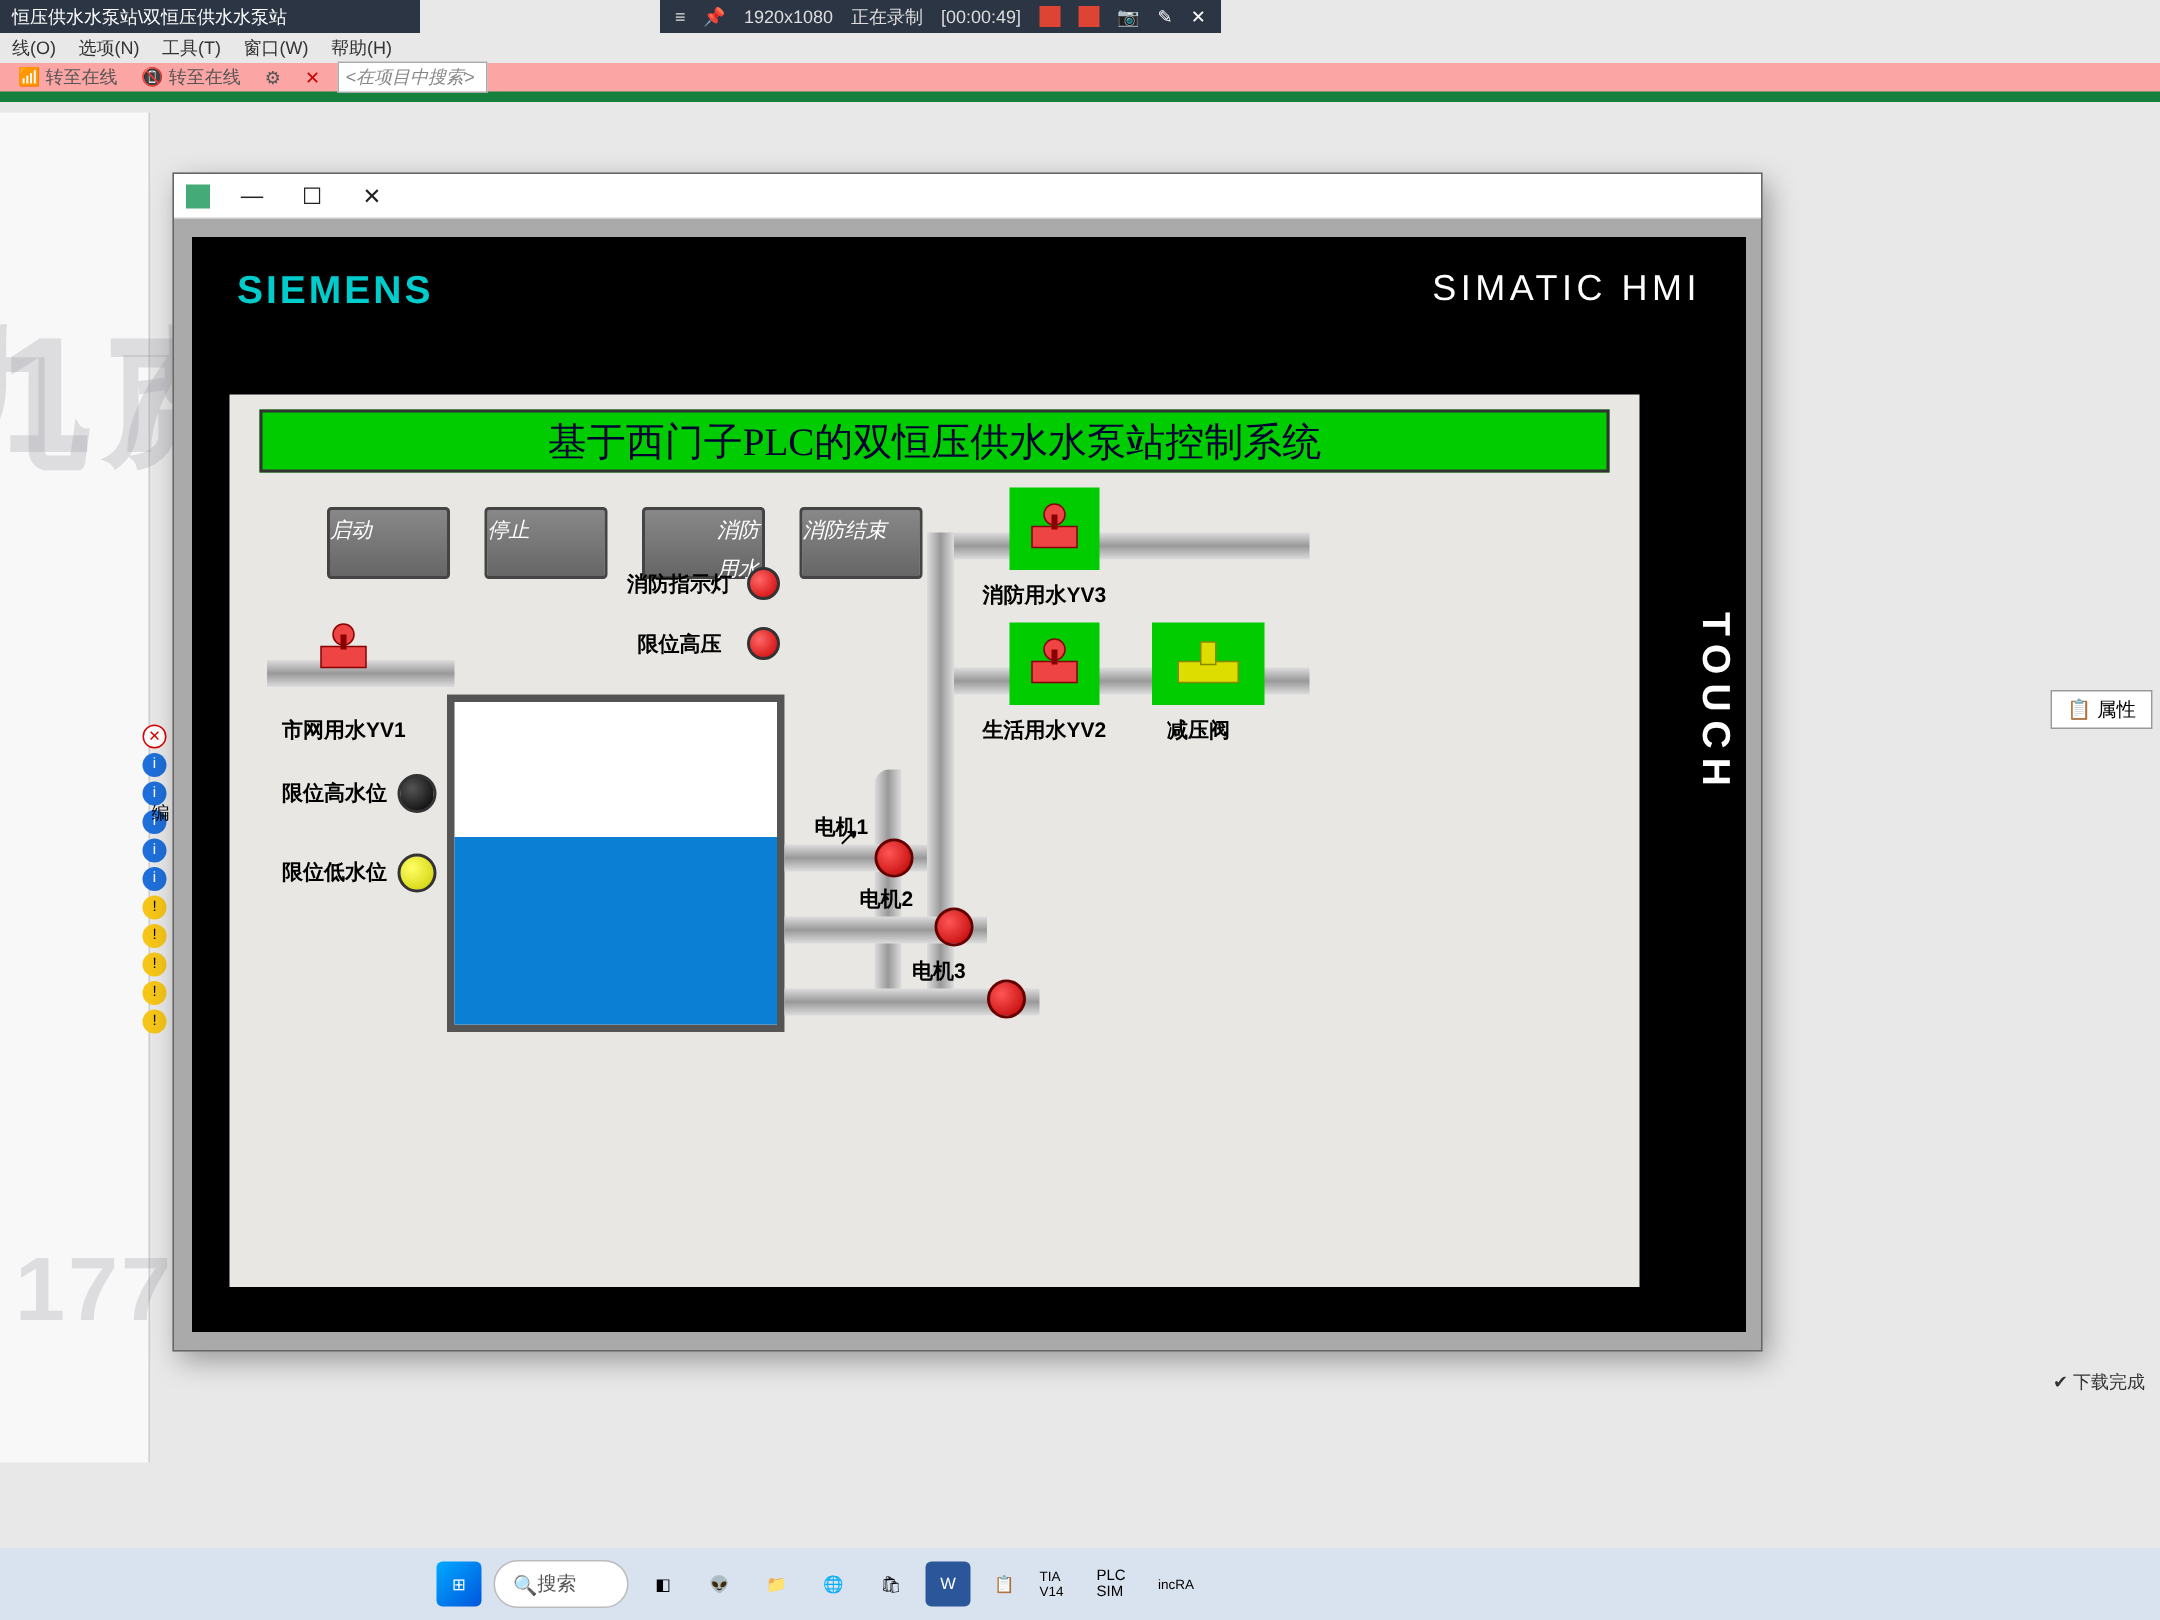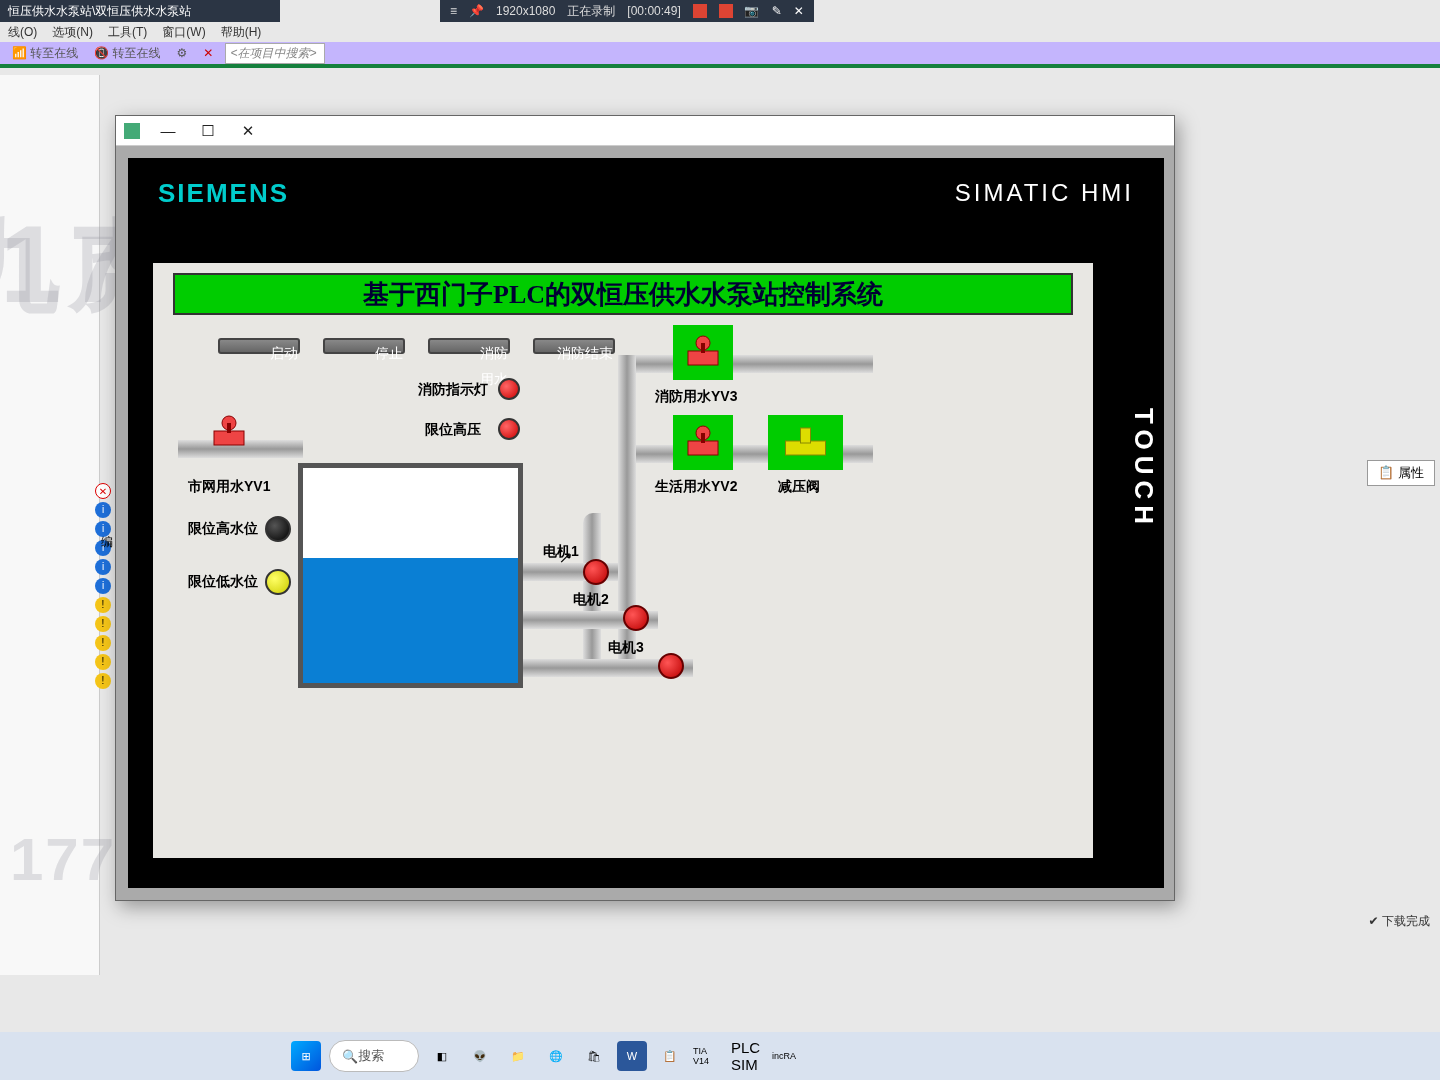--- a/index.html
+++ b/index.html
@@ -1,21 +1,21 @@
 <!DOCTYPE html>
 <html><head>
 <meta charset="utf-8">
 <style>
 * { margin: 0; padding: 0; box-sizing: border-box; font-family: "Microsoft YaHei", Arial, sans-serif; }
 body { background: #f0f0f0; width: 1440px; height: 1080px; overflow: hidden; position: relative; }
 
 .tia-bg { position: absolute; top: 0; left: 0; width: 1440px; height: 1080px; background: #e8e8e8; }
 .tia-title { position: absolute; top: 0; left: 0; height: 22px; background: #2b3544; color: #fff; font-size: 12px; padding: 3px 8px; width: 280px; }
 .tia-menu { position: absolute; top: 22px; left: 0; height: 20px; display: flex; gap: 15px; padding: 2px 8px; font-size: 12px; color: #333; }
-.tia-toolbar { position: absolute; top: 42px; left: 0; height: 26px; display: flex; align-items: center; gap: 8px; padding: 0 8px; font-size: 12px; color: #555; background: #c4b5fd; width: 100%; border-bottom: 4px solid #15803d; }
+.tia-toolbar { position: absolute; top: 42px; left: 0; height: 26px; display: flex; align-items: center; gap: 8px; padding: 0 8px; font-size: 12px; color: #555; background: #fca5a5; width: 100%; border-bottom: 7px solid #15803d; }
 .tia-toolbar .tb-item { padding: 2px 4px; }
 .tia-toolbar .search { border: 1px solid #aaa; padding: 1px 4px; background: #fff; width: 100px; font-style: italic; color: #888; }
 .tia-left { position: absolute; top: 75px; left: 0; width: 100px; height: 900px; background: #f8f8f8; border-right: 1px solid #ccc; }
 .tia-left-icons { position: absolute; top: 480px; left: 95px; width: 20px; }
 .tia-left-icons .ico { width: 16px; height: 16px; border-radius: 50%; margin: 3px 0; font-size: 10px; text-align: center; line-height: 16px; }
 .ico-i { background: #1e6fd9; color: #fff; }
 .ico-w { background: #f5c518; color: #000; }
 .ico-x { background: #fff; border: 1px solid #d00; color: #d00; }
 .edit-label { position: absolute; top: 525px; left: 98px; font-size: 12px; writing-mode: vertical-rl; }
 
@@ -40,23 +40,23 @@
 .rt-titlebar .wbtn { width: 40px; text-align: center; font-size: 15px; color: #222; cursor: pointer; }
 
 .hmi-outer { margin: 12px; width: 1036px; height: 730px; background: #000; position: relative; }
 .hmi-header { position: absolute; top: 15px; left: 30px; right: 30px; height: 40px; display: flex; justify-content: space-between; align-items: center; }
 .siemens-logo { color: #0cc; font-size: 26px; font-weight: bold; letter-spacing: 2px; text-align: right; }
 .simatic-hmi { color: #fff; font-size: 24px; letter-spacing: 3px; }
 .touch-text { position: absolute; right: 5px; top: 250px; color: #fff; font-size: 26px; writing-mode: vertical-rl; letter-spacing: 6px; font-weight: bold; }
 
 .hmi-screen { position: absolute; top: 105px; left: 25px; width: 940px; height: 595px; background: #e8e7e3; }
 .hmi-title-bar { position: absolute; top: 10px; left: 20px; right: 20px; height: 42px; background: #0c0; border: 2px solid #333; display: flex; align-items: center; justify-content: center; }
-.hmi-title-bar span { font-size: 26px; color: #003; font-weight: 700; font-family: "SimSun", serif; }
-
-.hmi-btn { position: absolute; width: 82px; height: 16px; background: linear-gradient(#888,#666); border: 2px solid #444; color: #fff; font-size: 14px; text-align: right; line-height: 26px; border-radius: 3px; cursor: pointer; }
+.hmi-title-bar span { font-size: 26px; color: #003; font-weight: 400; font-family: "SimSun", serif; }
+
+.hmi-btn { position: absolute; width: 82px; height: 48px; background: linear-gradient(#888,#666); border: 2px solid #444; color: #fff; font-size: 14px; text-align: left; line-height: 26px; border-radius: 3px; cursor: pointer; font-style: italic; }
 .btn1 { top: 75px; left: 65px; }
 .btn2 { top: 75px; left: 170px; }
 .btn3 { top: 75px; left: 275px; padding-left: 48px; }
 .btn4 { top: 75px; left: 380px; }
 
 .ind-label { position: absolute; font-size: 14px; color: #000; font-weight: 600; }
 .ind-lamp { position: absolute; width: 22px; height: 22px; border-radius: 50%; border: 2px solid #333; }
 .lamp-red { background: radial-gradient(circle at 35% 35%, #f66, #c00); }
 .lamp-black { background: radial-gradient(circle at 35% 35%, #555, #000); }
 .lamp-yellow { background: radial-gradient(circle at 35% 35%, #ff6, #cc0); }
@@ -235,15 +235,15 @@
   <div class="tb-ico" style="background:linear-gradient(135deg,#0af,#05d);color:#fff;">⊞</div>
   <div class="tb-search">🔍 <span>搜索</span></div>
   <div class="tb-ico">◧</div>
   <div class="tb-ico">👽</div>
   <div class="tb-ico">📁</div>
   <div class="tb-ico">🌐</div>
   <div class="tb-ico">🛍</div>
   <div class="tb-ico" style="background:#2b579a;color:#fff;">W</div>
   <div class="tb-ico">📋</div>
   <div class="tb-ico" style="font-size:9px;">TIA V14</div>
-  <div class="tb-ico" style="font-size:15px;">PLC SIM</div>
+  <div class="tb-ico" style="font-size:10px;">PLC SIM</div>
   <div class="tb-ico" style="font-size:9px;text-align:center;">incRA</div>
 </div>
 
 </body></html>

